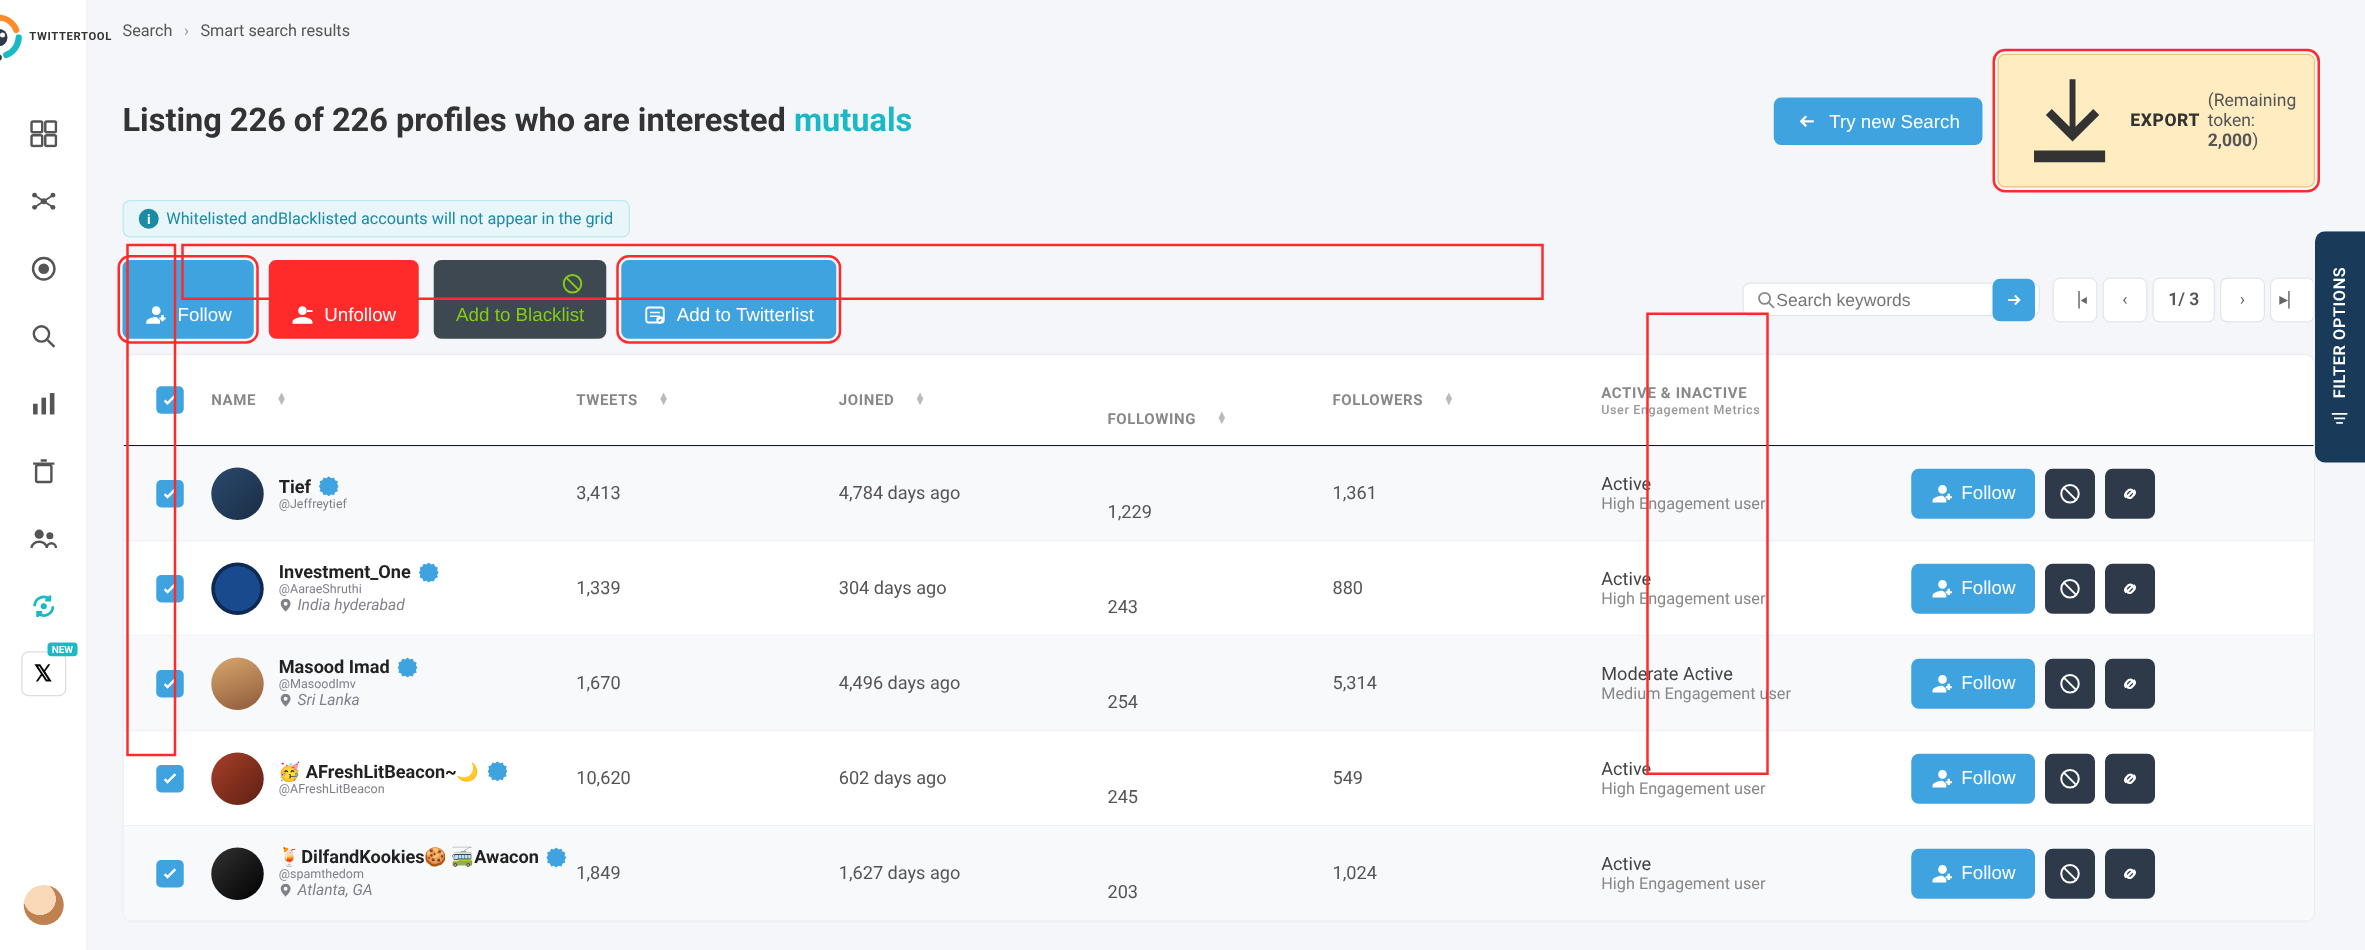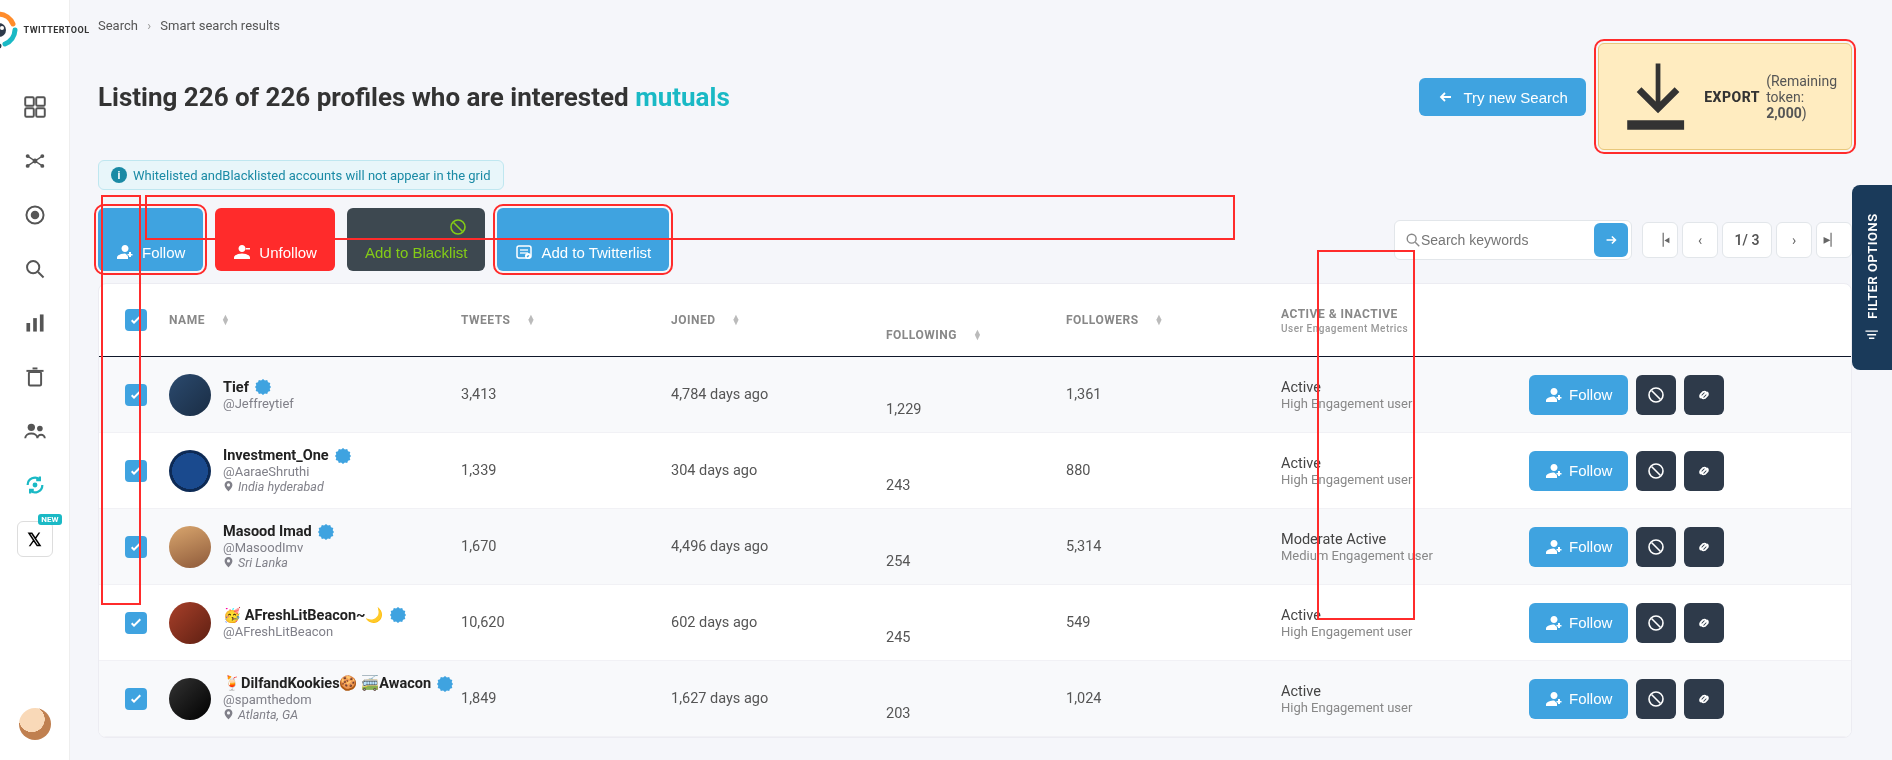--- a/index.html
+++ b/index.html
@@ -75,21 +75,21 @@
   font-size:14px;
 }
 .btn-export strong { font-weight:800; letter-spacing:0.5px;}
 .btn-export .rem { color:#555;}
 .btn-export .tok { font-weight:700;}
 .hl-red { outline:2px solid #ff2b2b; outline-offset:2px; border-radius:6px; }
 
 .toolbar-row { display:flex; align-items:center; justify-content:space-between; margin-bottom:12px;}
 .toolbar-left { display:flex; gap:12px; }
 .toolbar-right { display:flex; align-items:center; gap:10px;}
-.search-wrap { display:flex; align-items:center; background:#fff; border:1px solid #e2e6ea; border-radius:6px; padding:0 0 0 10px; height:40px;}
+.search-wrap { display:flex; align-items:center; background:#fff; border:1px solid #e2e6ea; border-radius:6px; padding:0 0 0 10px; height:27px;}
 .search-wrap input { border:none; outline:none; font-size:14px; width:170px; background:transparent;}
 .search-wrap .go { background:#3fa3e0; color:#fff; width:34px; height:34px; border-radius:6px; display:flex; align-items:center; justify-content:center; margin:3px; cursor:pointer;}
 .search-wrap svg { width:16px; height:16px; }
 .pager { display:flex; align-items:center; gap:4px; }
 .pager .pgbtn { width:36px; height:36px; display:flex;align-items:center;justify-content:center; background:#fff; border:1px solid #e2e6ea; border-radius:6px; cursor:pointer; color:#666;}
 .pager .pglabel { width:50px; height:36px; display:flex;align-items:center;justify-content:center; background:#fff; border:1px solid #e2e6ea; border-radius:6px; color:#555; font-weight:600;}
 
 .table-wrap { background:#fff; border:1px solid #ececf2; border-radius:8px; overflow:hidden;}
 .thead-row {
   display:flex; align-items:center; padding:14px 12px; border-bottom:1px solid #0f172a;
@@ -117,21 +117,21 @@
 .profile { display:flex; align-items:center; gap:12px;}
 .avatar { width:42px; height:42px; border-radius:50%; flex-shrink:0;}
 .av1{background:linear-gradient(135deg,#2b4a6e,#1a2d44);}
 .av2{background:radial-gradient(circle,#1a4a8e 0 60%, #0d2a55 61% 100%);}
 .av3{background:linear-gradient(160deg,#d9a66e,#8e5a3a);}
 .av4{background:linear-gradient(135deg,#a8402a,#5e1f12);}
 .av5{background:linear-gradient(135deg,#333,#000);}
 .pname-row{ display:flex; align-items:center; gap:6px;}
 .pname { font-weight:700; color:#222; font-size:14.5px;}
 .verify { width:16px; height:16px; color:#3fa3e0;}
-.handle { color:#808089; font-size:13px;}
+.handle { color:#808089; font-size:10px;}
 .loc { color:#808089; font-size:12.5px; display:flex; align-items:center; gap:4px;font-style:italic;}
 .loc svg { width:11px; height:11px;}
 .cell-val { color:#555; font-size:14.5px;}
 .act-label { color:#444; font-size:14.5px;}
 .act-sub { color:#888; font-size:13px;}
 .row-btn { padding:9px 16px; border-radius:6px; display:flex; align-items:center; gap:6px; cursor:pointer; border:none;}
 .row-btn.follow { background:#3fa3e0; color:#fff; font-size:15px;}
 .row-btn.square { width:40px; height:40px; padding:0; justify-content:center; background:#2e3a4a; color:#fff;}
 .row-btn svg { width:18px; height:18px;}
 .check-col-hl { position:absolute; left:101px; top:195px; width:40px; height:410px; border:2px solid #ff2b2b; pointer-events:none;}

